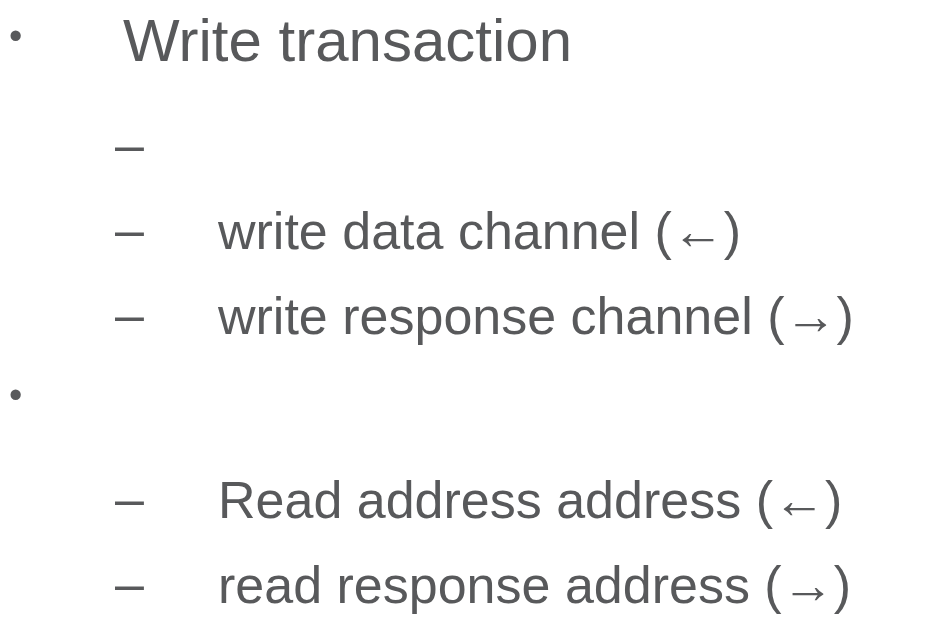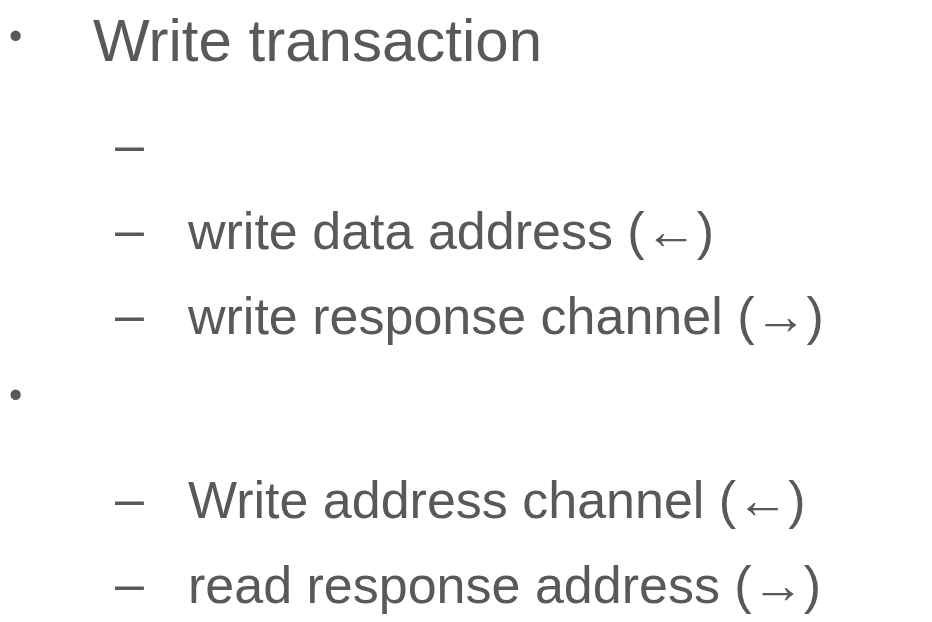--- a/index.html
+++ b/index.html
@@ -42,20 +42,21 @@
   }
   .l2 .marker {
     flex: 0 0 auto;
     width: 73px;
     margin-left: 115px;
     position: relative;
     top: -2px;
   }
   .txt {
     flex: 0 0 auto;
+    margin-left: 30px;
   }
   .li:nth-child(2) { margin-top: 33px; }
   .li:nth-child(3) { margin-top: 25px; }
   .li:nth-child(4) { margin-top: 25px; }
   .li:nth-child(5) { margin-top: 26px; }
   .li:nth-child(6) { margin-top: 28px; }
   .li:nth-child(7) { margin-top: 25px; }
 </style>
 </head>
 <body>
@@ -66,35 +67,35 @@
     <span class="marker">•</span>
     <span class="txt">Write transaction</span>
   </div>
 
   <div class="li l2">
     <span class="marker">–</span>
   </div>
 
   <div class="li l2">
     <span class="marker">–</span>
-    <span class="txt">write data address (←)</span>
+    <span class="txt">write data channel (←)</span>
   </div>
 
   <div class="li l2">
     <span class="marker">–</span>
     <span class="txt">write response channel (→)</span>
   </div>
 
   <div class="li l1">
     <span class="marker">•</span>
   </div>
 
   <div class="li l2">
     <span class="marker">–</span>
-    <span class="txt">Write address channel (←)</span>
+    <span class="txt">Read address address (←)</span>
   </div>
 
   <div class="li l2">
     <span class="marker">–</span>
     <span class="txt">read response address (→)</span>
   </div>
 
 </div>
 
 </body></html>

